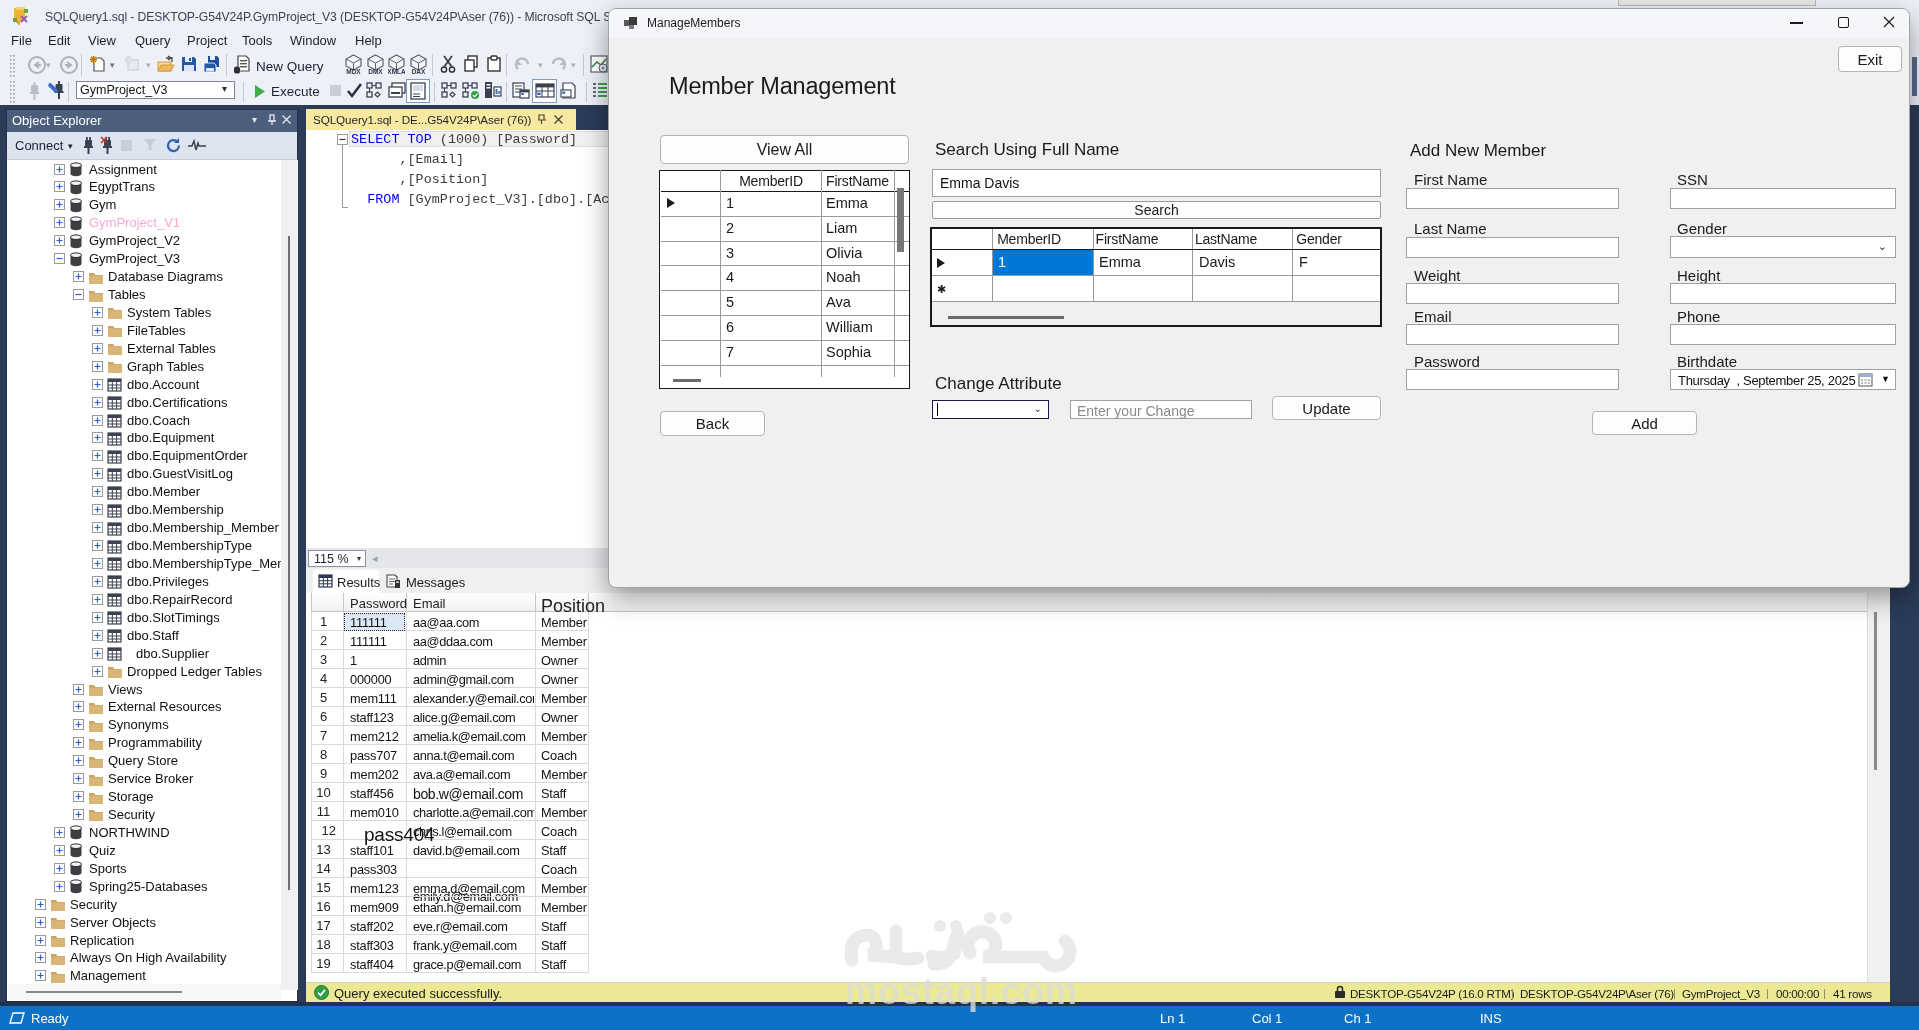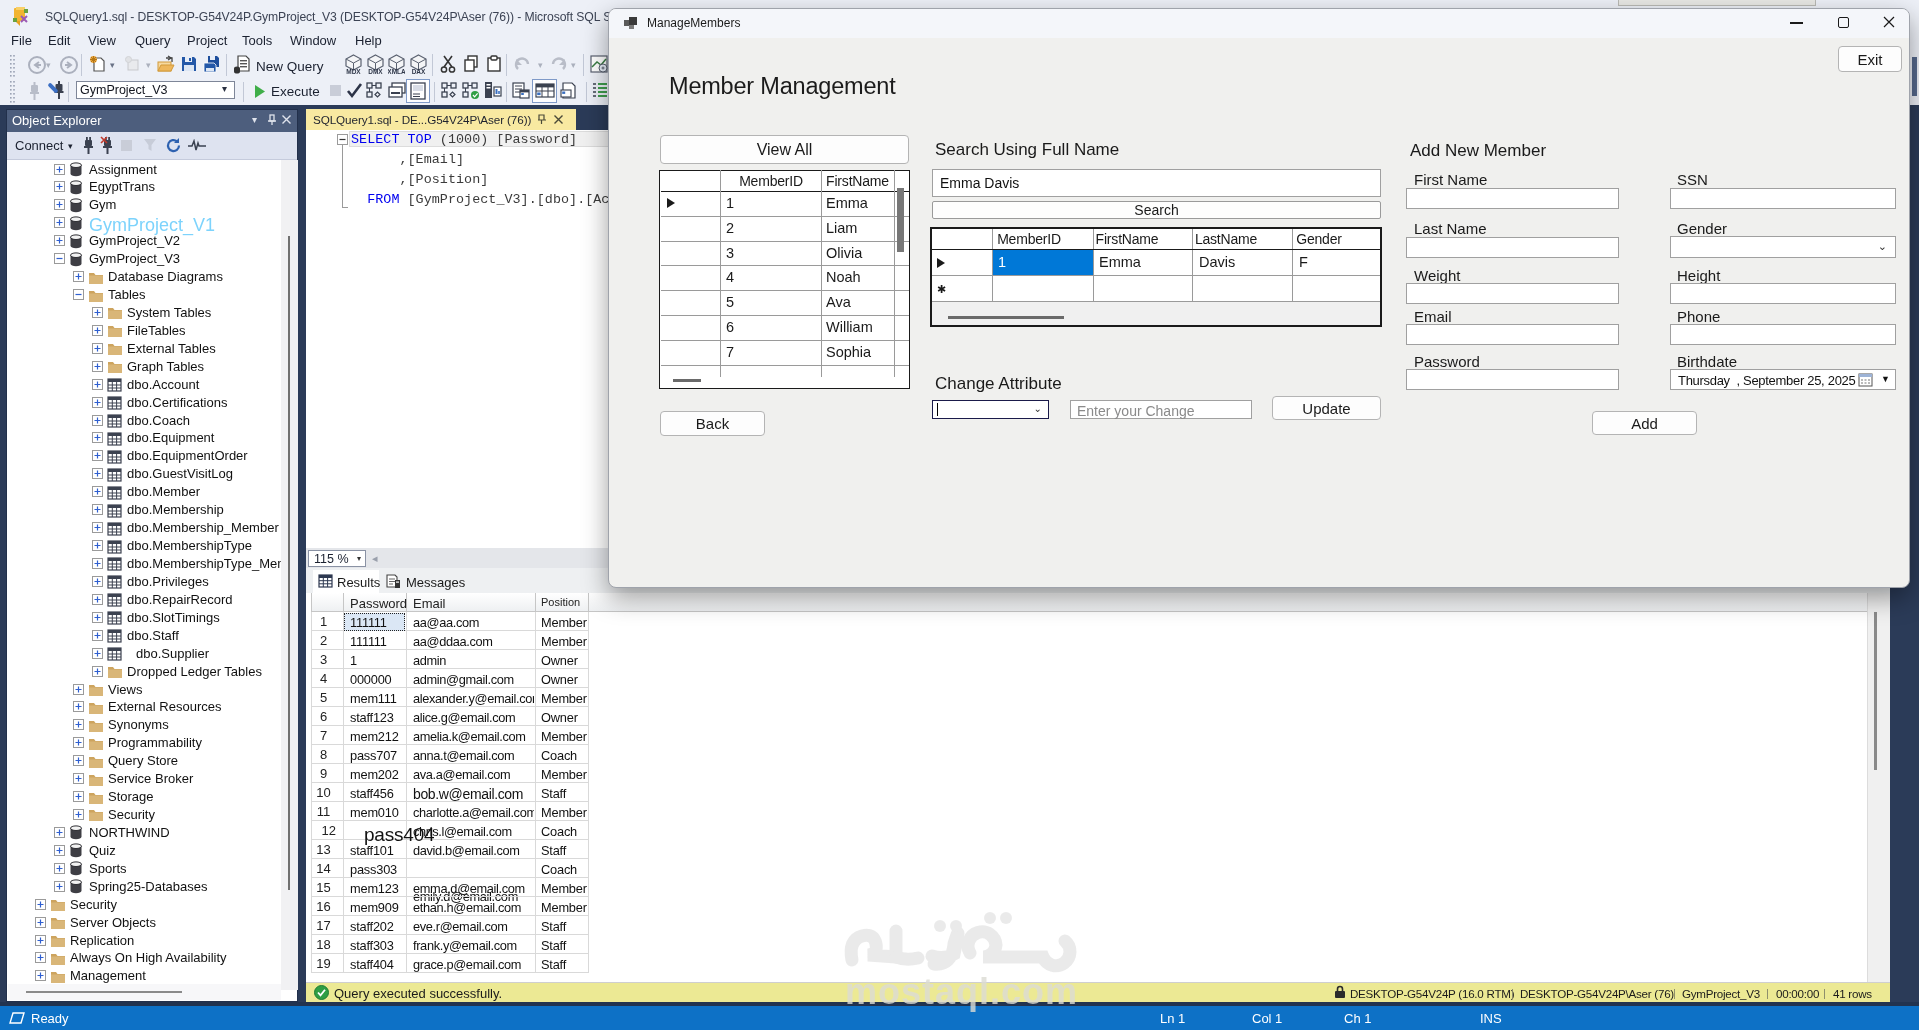--- a/index.html
+++ b/index.html
@@ -320,21 +320,21 @@
   </svg>
 <div class="abs" style="left:89px;top:197.4px;font-size:13px;color:#111;white-space:pre">Gym</div>
 <svg class="abs" style="left:54px;top:217.3px" width="11" height="11" viewBox="0 0 11 11">
     <rect x="0.5" y="0.5" width="10" height="10" fill="#fff" stroke="#9a9a9a"></rect>
     <path d="M2.5 5.5 h6 M5.5 2.5 v6" stroke="#2f5fd0" stroke-width="1.2"></path>
   </svg>
 <svg class="abs" style="left:69px;top:215.79px" width="14" height="15" viewBox="0 0 14 15">
     <path d="M1.5 3.2 v8.6 c0 1.5 2.5 2.4 5.5 2.4 s5.5 -0.9 5.5 -2.4 v-8.6" fill="#3e3e44"></path>
     <ellipse cx="7" cy="3.2" rx="5.5" ry="2.3" fill="#f2f2f2" stroke="#2e2e33" stroke-width="1"></ellipse>
   </svg>
-<div class="abs" style="left:89px;top:215.3px;font-size:18px;color:#7dd3fc;white-space:pre">GymProject_V1</div>
+<div class="abs" style="left:89px;top:215.3px;font-size:13px;color:#f9a8d4;white-space:pre">GymProject_V1</div>
 <svg class="abs" style="left:54px;top:235.2px" width="11" height="11" viewBox="0 0 11 11">
     <rect x="0.5" y="0.5" width="10" height="10" fill="#fff" stroke="#9a9a9a"></rect>
     <path d="M2.5 5.5 h6 M5.5 2.5 v6" stroke="#2f5fd0" stroke-width="1.2"></path>
   </svg>
 <svg class="abs" style="left:69px;top:233.72px" width="14" height="15" viewBox="0 0 14 15">
     <path d="M1.5 3.2 v8.6 c0 1.5 2.5 2.4 5.5 2.4 s5.5 -0.9 5.5 -2.4 v-8.6" fill="#3e3e44"></path>
     <ellipse cx="7" cy="3.2" rx="5.5" ry="2.3" fill="#f2f2f2" stroke="#2e2e33" stroke-width="1"></ellipse>
   </svg>
 <div class="abs" style="left:89px;top:233.2px;font-size:13px;color:#111;white-space:pre">GymProject_V2</div>
 <svg class="abs" style="left:54px;top:253.1px" width="11" height="11" viewBox="0 0 11 11">
@@ -770,21 +770,21 @@
 <div class="abs" style="left:406px;top:575px;font-size:13px;color:#1b1b1b;white-space:pre;">Messages</div>
 <div class="abs" style="left:306px;top:593px;width:1561px;height:389px;background:#fff;"></div>
 <div class="abs" style="left:311px;top:593px;width:1556px;height:19px;background:linear-gradient(#ffffff,#eef0f2);border-bottom:1px solid #c6c6c6;"></div>
 <div class="abs" style="left:311px;top:593px;width:1px;height:19px;background:#c6c6c6;"></div>
 <div class="abs" style="left:343px;top:593px;width:1px;height:19px;background:#c6c6c6;"></div>
 <div class="abs" style="left:406px;top:593px;width:1px;height:19px;background:#c6c6c6;"></div>
 <div class="abs" style="left:535px;top:593px;width:1px;height:19px;background:#c6c6c6;"></div>
 <div class="abs" style="left:588px;top:593px;width:1px;height:19px;background:#c6c6c6;"></div>
 <div class="abs" style="left:350px;top:595.5px;font-size:13px;color:#222;white-space:pre;">Password</div>
 <div class="abs" style="left:413px;top:595.5px;font-size:13px;color:#222;white-space:pre;">Email</div>
-<div class="abs" style="left:541px;top:595.5px;font-size:11px;color:#222;white-space:pre;">Position</div>
+<div class="abs" style="left:541px;top:595.5px;font-size:18px;color:#222;white-space:pre;">Position</div>
 <div class="abs" style="left:311px;top:630.0px;width:277px;height:1px;background:#d9d9d9;"></div>
 <div class="abs" style="left:311px;top:612.0px;width:1px;height:19.0px;background:#d9d9d9;"></div>
 <div class="abs" style="left:343px;top:612.0px;width:1px;height:19.0px;background:#d9d9d9;"></div>
 <div class="abs" style="left:406px;top:612.0px;width:1px;height:19.0px;background:#d9d9d9;"></div>
 <div class="abs" style="left:535px;top:612.0px;width:1px;height:19.0px;background:#d9d9d9;"></div>
 <div class="abs" style="left:588px;top:612.0px;width:1px;height:19.0px;background:#d9d9d9;"></div>
 <div class="abs" style="left:311px;top:612.0px;width:25px;height:19.0px;font-size:13px;color:#222;text-align:center;line-height:19.0px">1</div>
 <div class="abs" style="left:344px;top:612.5px;width:61px;height:18.0px;background:#dbe7f5;border:1px dotted #222;"></div>
 <div class="abs" style="left:350px;top:614.5px;font-size:12.8px;color:#111;white-space:pre;letter-spacing:-0.2px;">111111</div>
 <div class="abs" style="left:413px;top:614.5px;width:121px;overflow:hidden;font-size:12.8px;color:#111;letter-spacing:-0.35px;white-space:pre">aa@aa.com</div>

